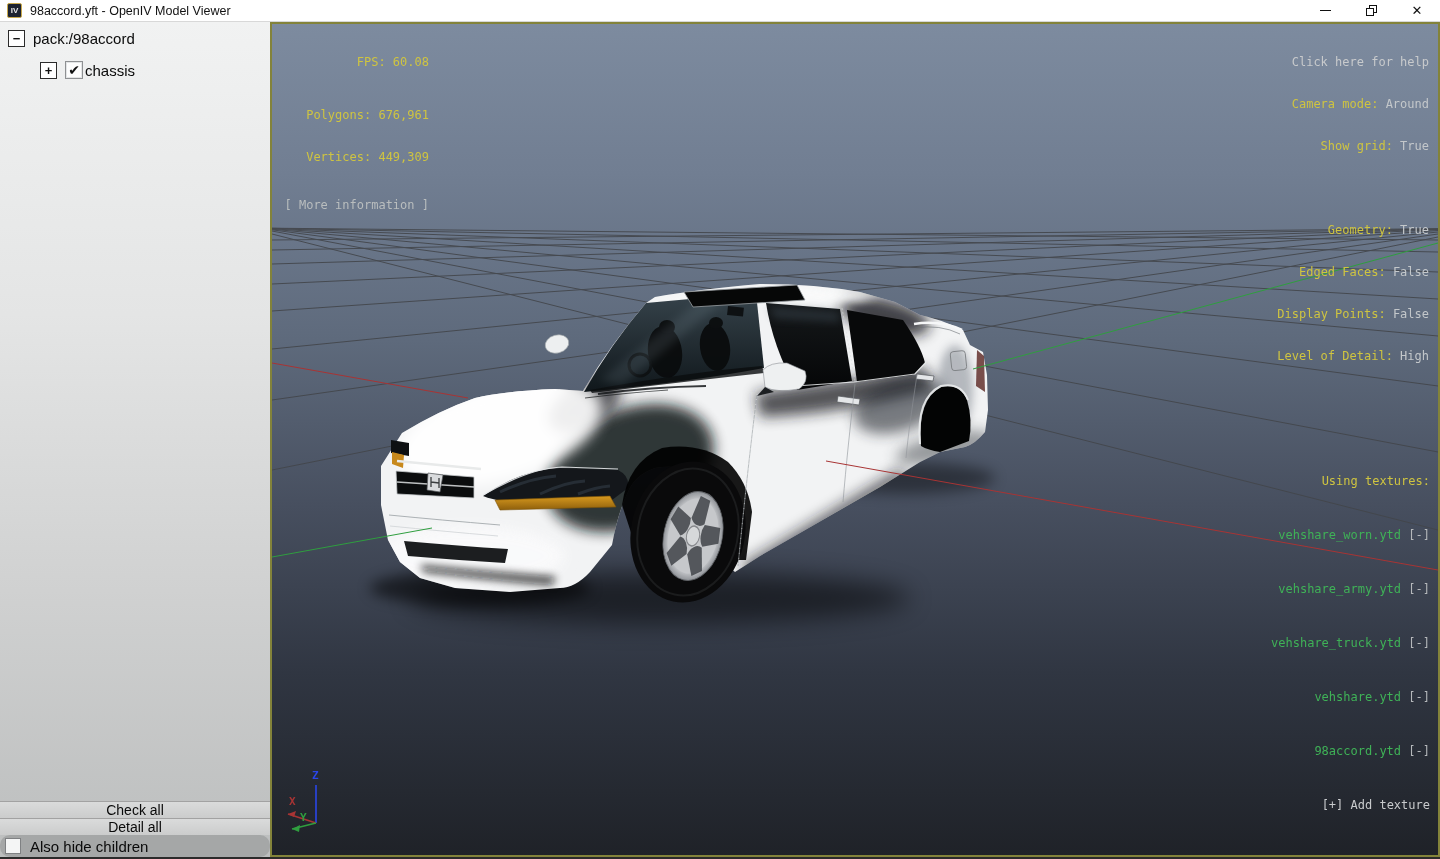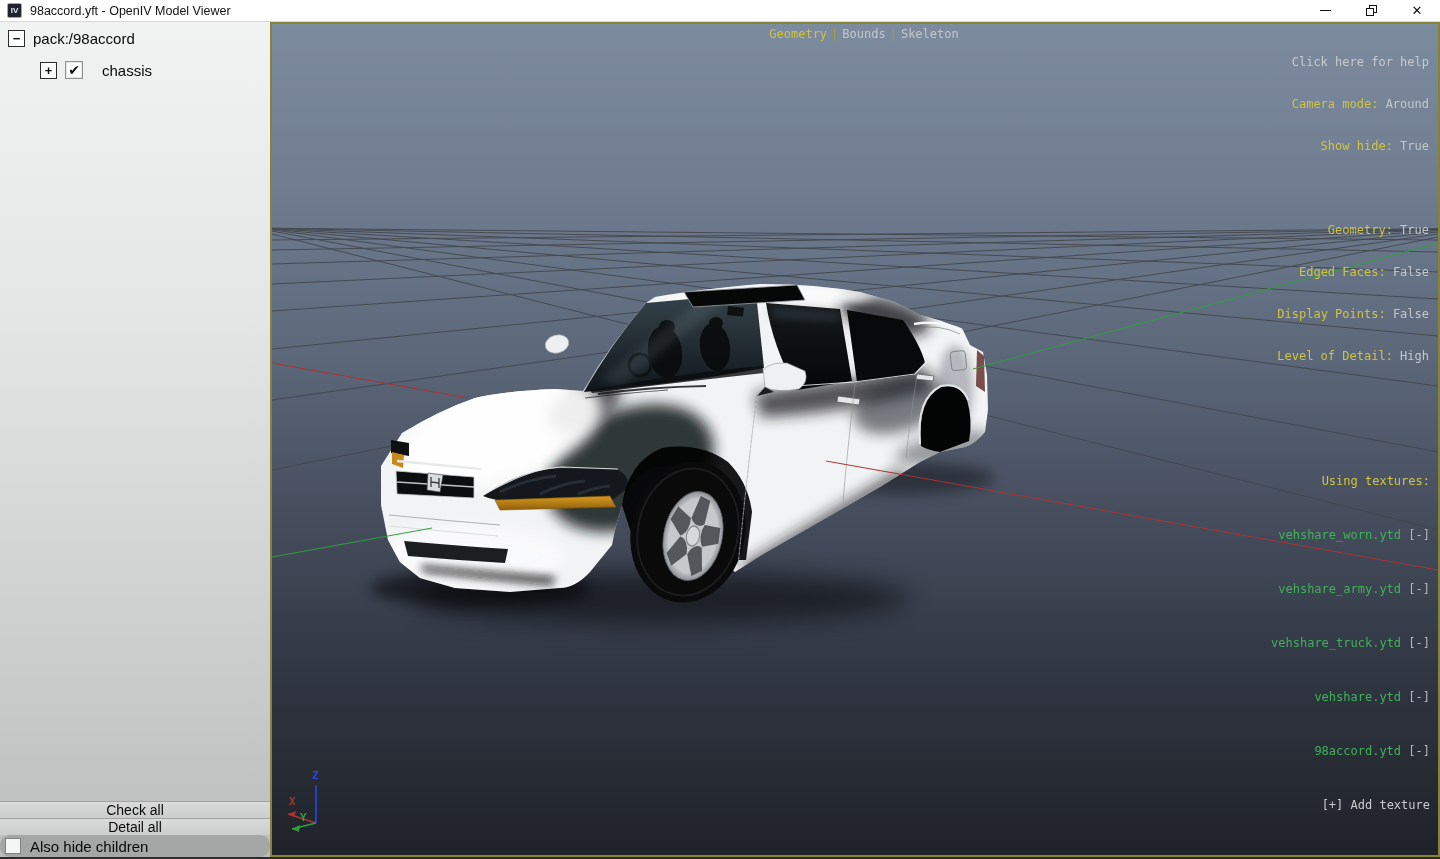--- a/index.html
+++ b/index.html
@@ -32,21 +32,21 @@
     background:linear-gradient(180deg,#f1f2f2 0%,#e4e5e5 35%,#d0d1d1 68%,#bcbebe 100%);z-index:20;}
   .tree-row{position:absolute;display:flex;align-items:center;font-size:15px;color:#0a0a0a;}
   .tree-row.root{left:8px;top:8px;}
   .tree-row.child{left:40px;top:39px;}
   .expander{width:17px;height:17px;background:#fff;border:1px solid #2b2b2b;
     display:flex;align-items:center;justify-content:center;font-size:13px;font-weight:bold;color:#111;line-height:1;}
   .cbx{width:18px;height:18px;background:#fdfdfd;border:1px solid #8f9193;margin-left:8px;
     display:flex;align-items:center;justify-content:center;font-size:14px;color:#111;line-height:1;
     box-shadow:inset 0 0 0 1px #e3e5e6;}
   .tree-label{margin-left:8px;}
-  .tree-row.child .tree-label{margin-left:19px;}
+  .tree-row.child .tree-label{margin-left:2px;}
 
   .side-bottom{position:absolute;left:0;bottom:0;width:270px;}
   .side-btn{width:270px;height:17px;display:flex;align-items:center;justify-content:center;
     font-size:14px;color:#0a0a0a;border-top:1px solid #a2a2a2;
     background:linear-gradient(180deg,#dadbdb 0%,#cbcccc 100%);}
   .also-row{width:270px;height:22px;display:flex;align-items:center;background:#a5a7a7;border-radius:10px;}
   .also-cbx{width:16px;height:16px;background:#f4f5f5;border:1px solid #7f8183;margin-left:5px;}
   .also-label{margin-left:9px;font-size:15px;color:#0a0a0a;}
 
   
@@ -284,27 +284,32 @@
       </g>
 
       <g stroke-width="1" fill="none">
         <line x1="272" y1="363" x2="468" y2="398" stroke="var(--axis-x)"></line>
         <line x1="826" y1="461" x2="1438" y2="570" stroke="var(--axis-x)"></line>
         <line x1="272" y1="557" x2="432" y2="528" stroke="var(--axis-y)"></line>
         <line x1="973" y1="369" x2="1438" y2="243" stroke="var(--axis-y)"></line>
       </g>
     </svg>
 
-
-    <div class="ov-modes mono"><span class="mode-active">Geometry</span><span class="mode-sep">|</span><span class="mode-idle">Bounds</span><span class="mode-sep">|</span><span class="mode-idle">Skeleton</span></div>
+    <div class="ov-stats mono">
+      <div class="fps">FPS: 60.08</div>
+      <div>Polygons: 676,961</div>
+      <div>Vertices: 449,309</div>
+      <div class="more">[ More information ]</div>
+    </div>
+
 
     <div class="ov-right mono">
       <div class="help">Click here for help</div>
       <div><span class="ov-label">Camera mode: </span><span class="ov-value">Around</span></div>
-      <div><span class="ov-label">Show hide: </span><span class="ov-value">True</span></div>
+      <div><span class="ov-label">Show grid: </span><span class="ov-value">True</span></div>
       <div class="gap"></div>
       <div><span class="ov-label">Geometry: </span><span class="ov-value">True</span></div>
       <div><span class="ov-label">Edged Faces: </span><span class="ov-value">False</span></div>
       <div><span class="ov-label">Display Points: </span><span class="ov-value">False</span></div>
       <div><span class="ov-label">Level of Detail: </span><span class="ov-value">High</span></div>
     </div>
 
     <div class="ov-textures mono">
       <div class="tex-header">Using textures:</div>
       <div><span class="tex-name">vehshare_worn.ytd</span> <span class="tex-remove">[-]</span></div>

